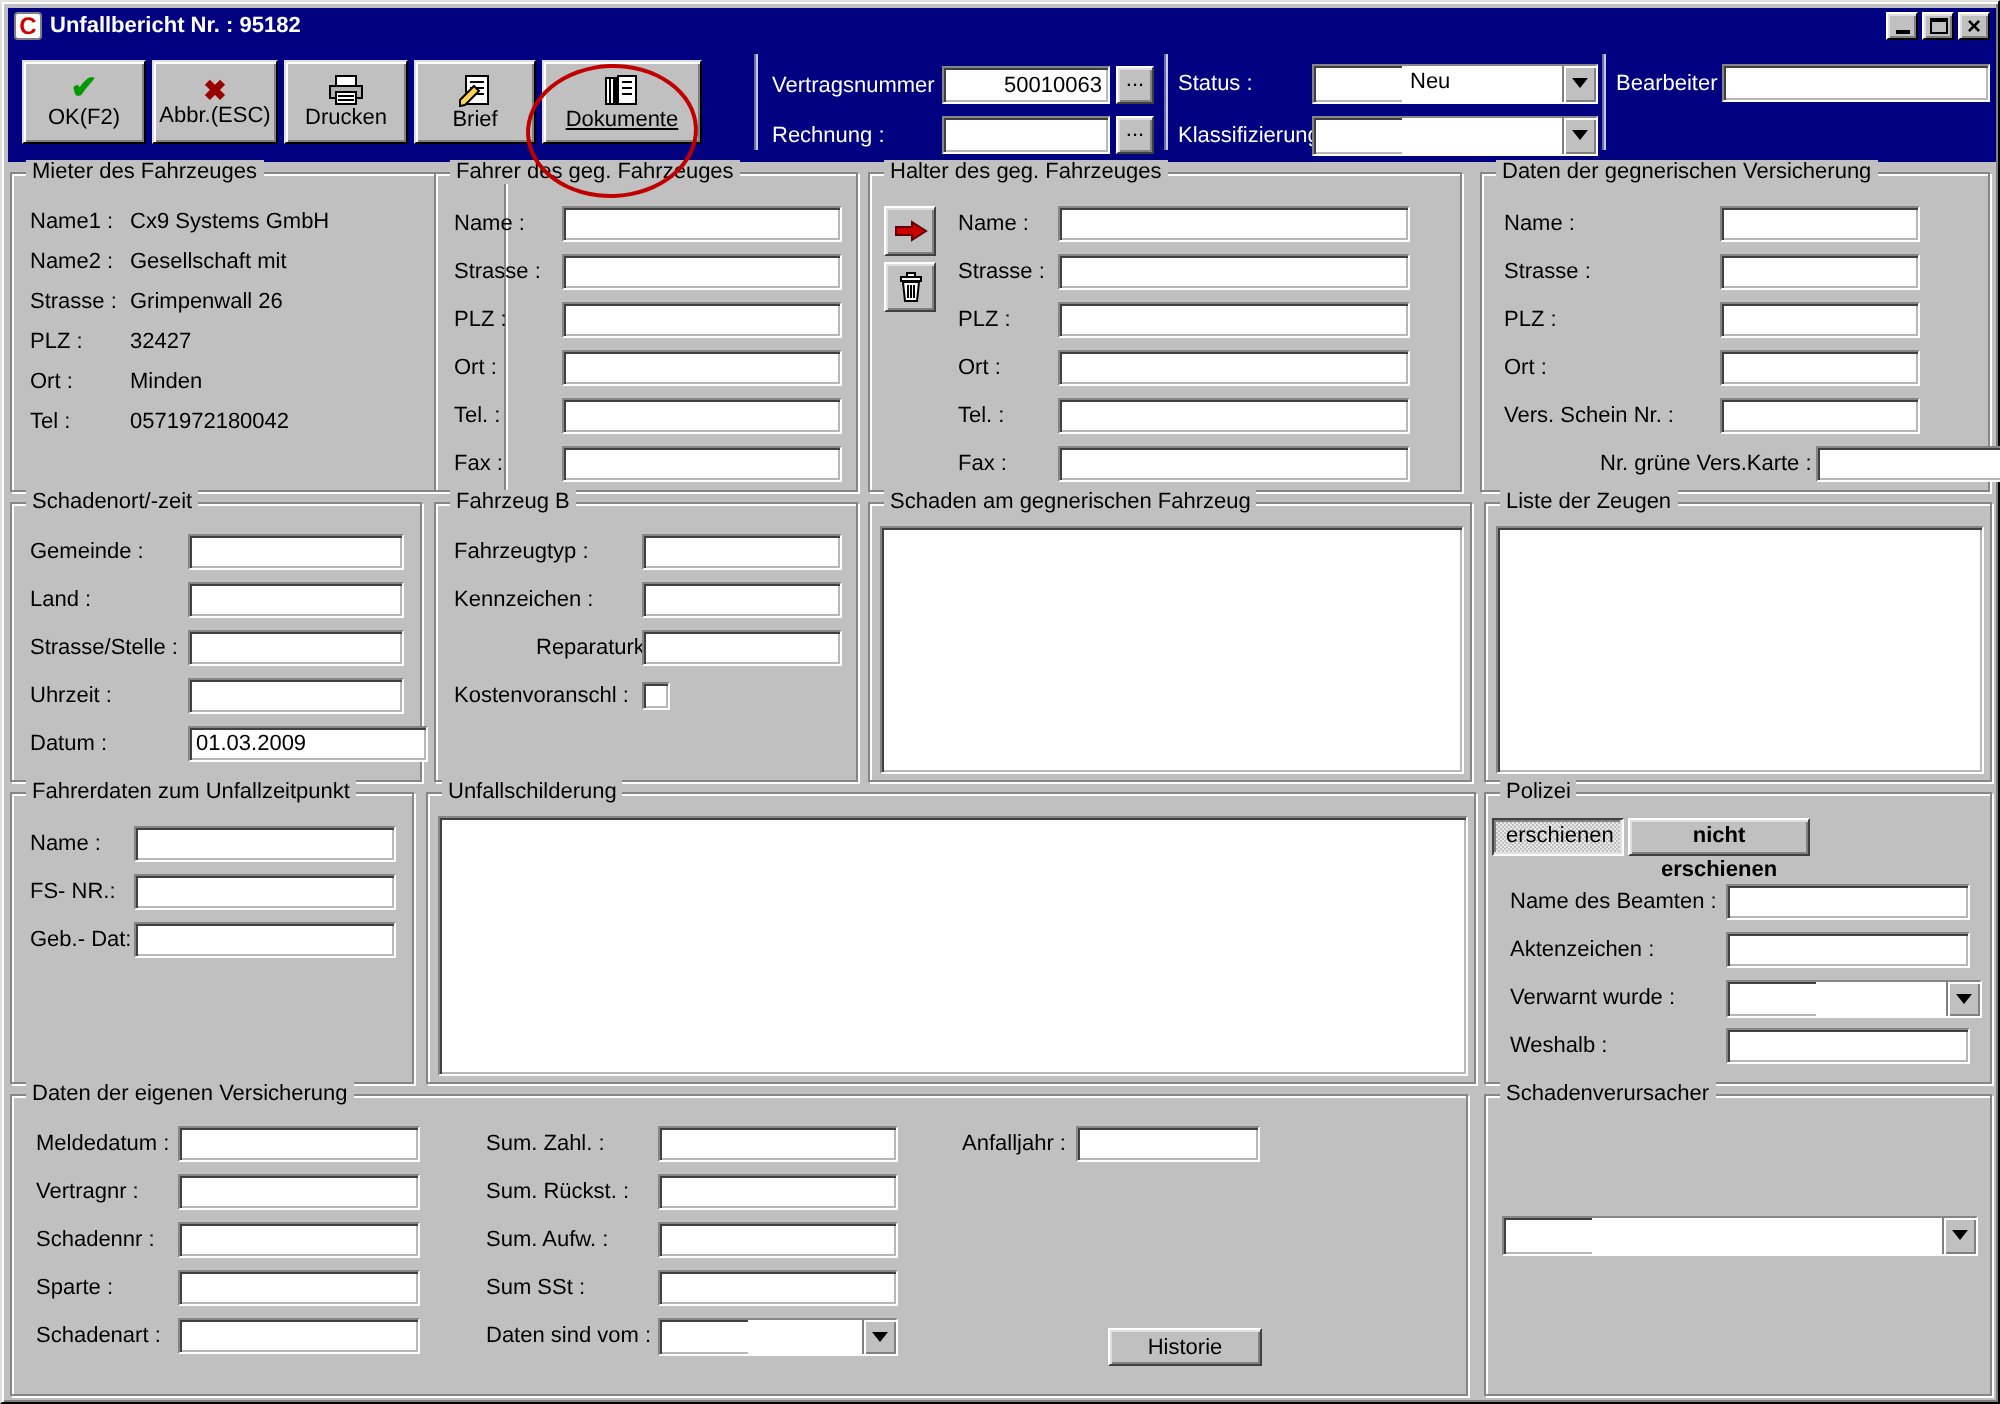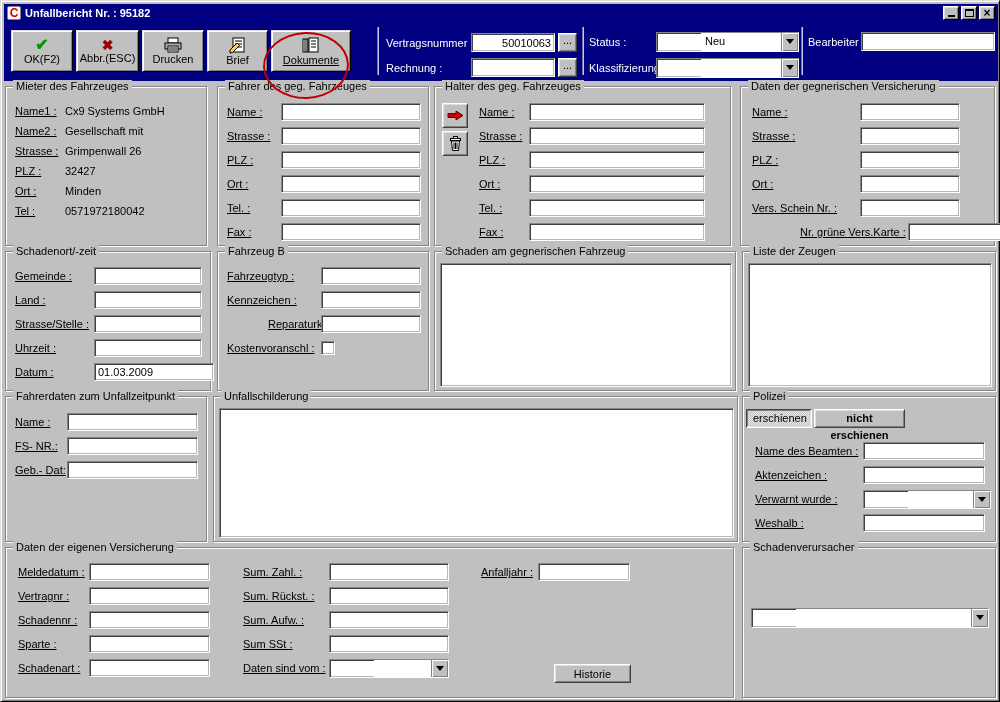--- a/index.html
+++ b/index.html
@@ -58,21 +58,21 @@
   .annotation { position:absolute; left:259px; top:10px; width:86px; height:67px;
     border:2px solid #c00000; border-radius:50%; z-index:20; pointer-events:none; transform:rotate(-2deg); }
   
   .main { position:absolute; left:3px; top:80px; width:994px; height:619px; background:#c0c0c0; }
   .group { position:absolute; border:1px solid #868686;
     box-shadow: inset 1px 1px 0 #fff, 1px 1px 0 #fff; }
   .gtitle { position:absolute; top:-7px; left:7px; background:#c0c0c0; padding:0 3px; white-space:nowrap; }
   .grows { position:absolute; display:flex; flex-direction:column; }
   .frow { display:flex; align-items:center; height:24px; }
   .trow { display:flex; align-items:center; height:20px; }
-  .lbl { flex:none; white-space:nowrap;text-decoration:underline; }
+  .lbl { flex:none; white-space:nowrap; }
   .inp { flex:none; height:18px; }
   .fillbox { position:absolute; resize:none; overflow:hidden; }
   .checkbox { width:14px; height:14px; flex:none; }
   .icon-btn { position:absolute; width:26px; height:25px; display:flex; align-items:center; justify-content:center; }
   .toggle { height:19px; padding:0 6px; }
   .toggle.pressed { border-color:#404040 #fff #fff #404040;
     box-shadow: inset -1px -1px 0 #dfdfdf, inset 1px 1px 0 #808080;
     background-color:#e8e8e8;
     background-image:
       linear-gradient(45deg,#c0c0c0 25%,transparent 25%,transparent 75%,#c0c0c0 75%),
@@ -180,21 +180,21 @@
     </div>
 
     <div class="tb-divider" style="left:797px;"></div>
 
     <div class="tb-label" style="left:804px; top:14px;">Bearbeiter :</div>
     <input class="tb-input sunken" style="left: 857px; top: 10px; width: 134px;" value="">
   </div>
 
   <div class="main">
 
-    <div class="group" style="left:1px; top:5px; width:202px; height:160px;">
+    <div class="group" style="left:1px; top:5px; width:248px; height:160px;">
       <div class="gtitle">Mieter des Fahrzeuges</div>
       <div class="grows" style="left:9px; top:14px;">
         <div class="trow">
             <span class="lbl" style="width:50px;">Name1 :</span>
             <span>Cx9 Systems GmbH</span>
           </div>
         <div class="trow">
             <span class="lbl" style="width:50px;">Name2 :</span>
             <span>Gesellschaft mit</span>
           </div>

